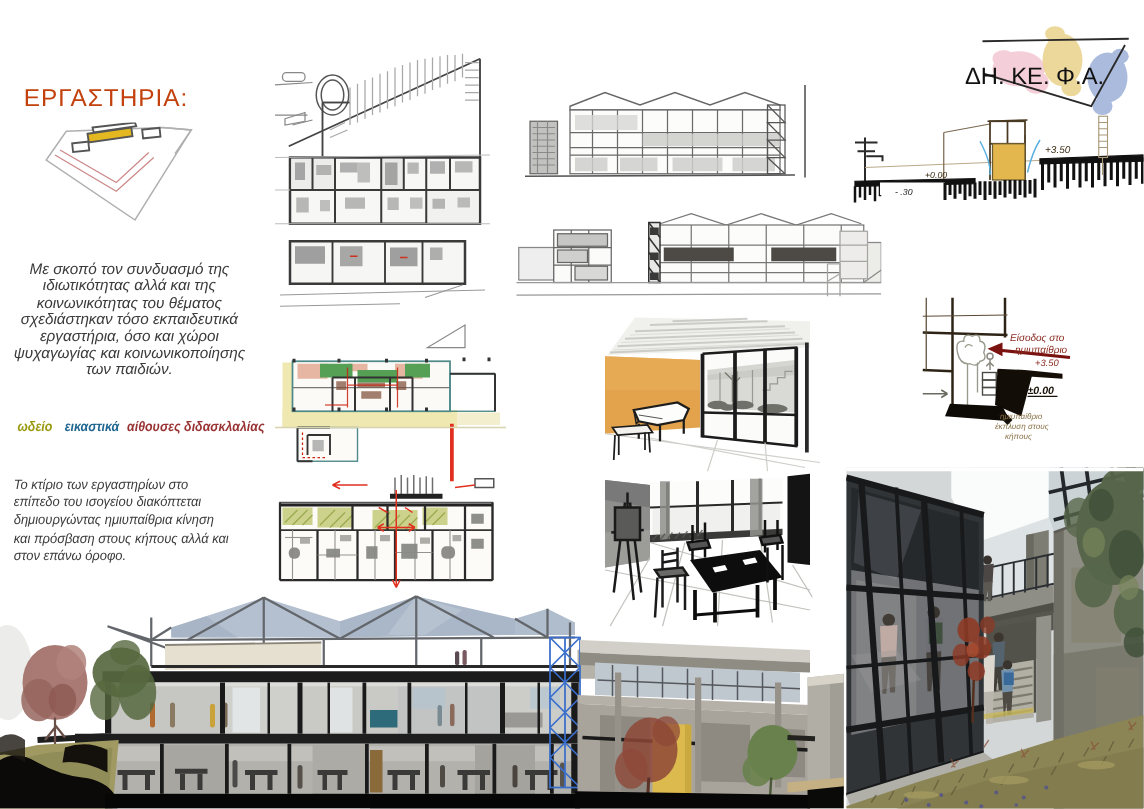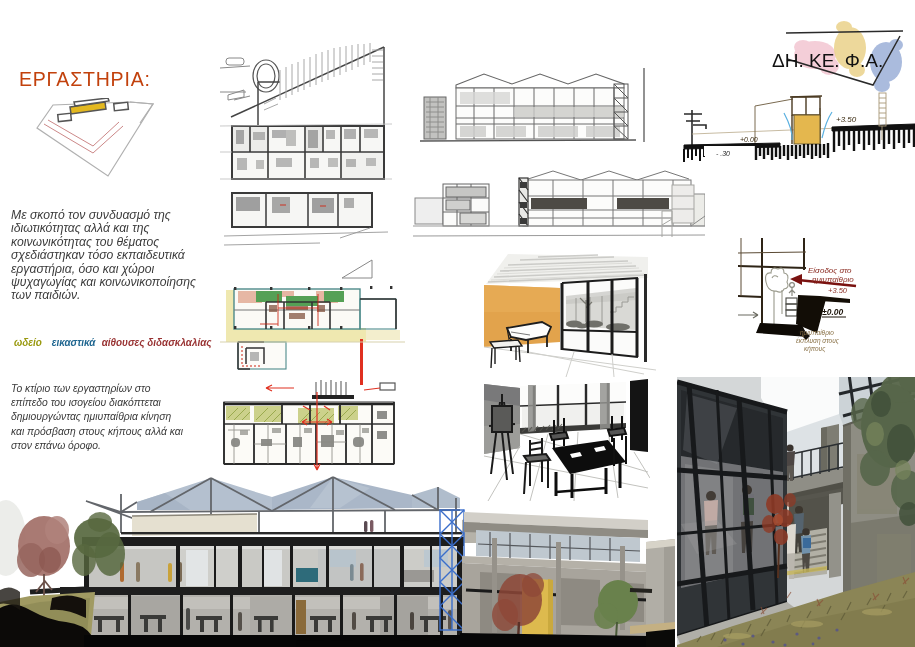--- a/index.html
+++ b/index.html
@@ -26,21 +26,21 @@
 
   <polygon points="40,9 75,4 76,11 41,16" fill="#e3b820" stroke="#555" stroke-width="1.5"></polygon>
 
   <polygon points="44,4 78,0 79,3 45,8" fill="#fff" stroke="#555" stroke-width="1.5"></polygon>
 
   <rect x="28" y="16" width="13" height="7" fill="#fff" stroke="#555" stroke-width="1.5" transform="rotate(-6 34 19)"></rect>
 
   <rect x="84" y="5" width="14" height="7" fill="#fff" stroke="#555" stroke-width="1.5" transform="rotate(-6 91 8)"></rect>
 </svg>
 
-<div class="abs hand" style="left:11px;top:209px;font-size:12.2px;line-height:13.4px;white-space:nowrap;">Με σκοπό τον συνδυασμό της<br>ιδιωτικότητας αλλά και της<br>κοινωνικότητας του θέματος<br>σχεδιάστηκαν τόσο εκπαιδευτικά<br>εργαστήρια, όσο και χώροι<br>ψυχαγωγίας και κοινωνικοποίησης<br>των παιδιών.</div>
+<div class="abs hand" style="left:11px;top:209px;font-size:12.2px;line-height:13.4px;white-space:nowrap;text-align:center;">Με σκοπό τον συνδυασμό της<br>ιδιωτικότητας αλλά και της<br>κοινωνικότητας του θέματος<br>σχεδιάστηκαν τόσο εκπαιδευτικά<br>εργαστήρια, όσο και χώροι<br>ψυχαγωγίας και κοινωνικοποίησης<br>των παιδιών.</div>
 
 <div class="abs hand" style="left:14px;top:336px;font-size:11px;font-weight:bold;white-space:nowrap;transform:scale(0.90,1);transform-origin:0 0;">
 <span style="color:#99990f;">ωδείο</span><span style="display:inline-block;width:11px;"></span><span style="color:#1f6690;">εικαστικά</span><span style="display:inline-block;width:7px;"></span><span style="color:#993333;">αίθουσες διδασκλαλίας</span></div>
 
 <div class="abs hand" style="left:11px;top:381px;font-size:10.9px;line-height:14.2px;white-space:nowrap;transform:scale(0.95,1);transform-origin:0 0;">Το κτίριο των εργαστηρίων στο<br>επίπεδο του ισογείου διακόπτεται<br>δημιουργώντας ημιυπαίθρια κίνηση<br>και πρόσβαση στους κήπους αλλά και<br>στον επάνω όροφο.</div>
 
 <svg class="abs" style="left:745px;top:14px" width="170" height="95" viewBox="0 0 170 95">
 
   <g fill="#f2c3cf" opacity="0.8">
     <ellipse cx="70" cy="41" rx="21" ry="14"></ellipse>

